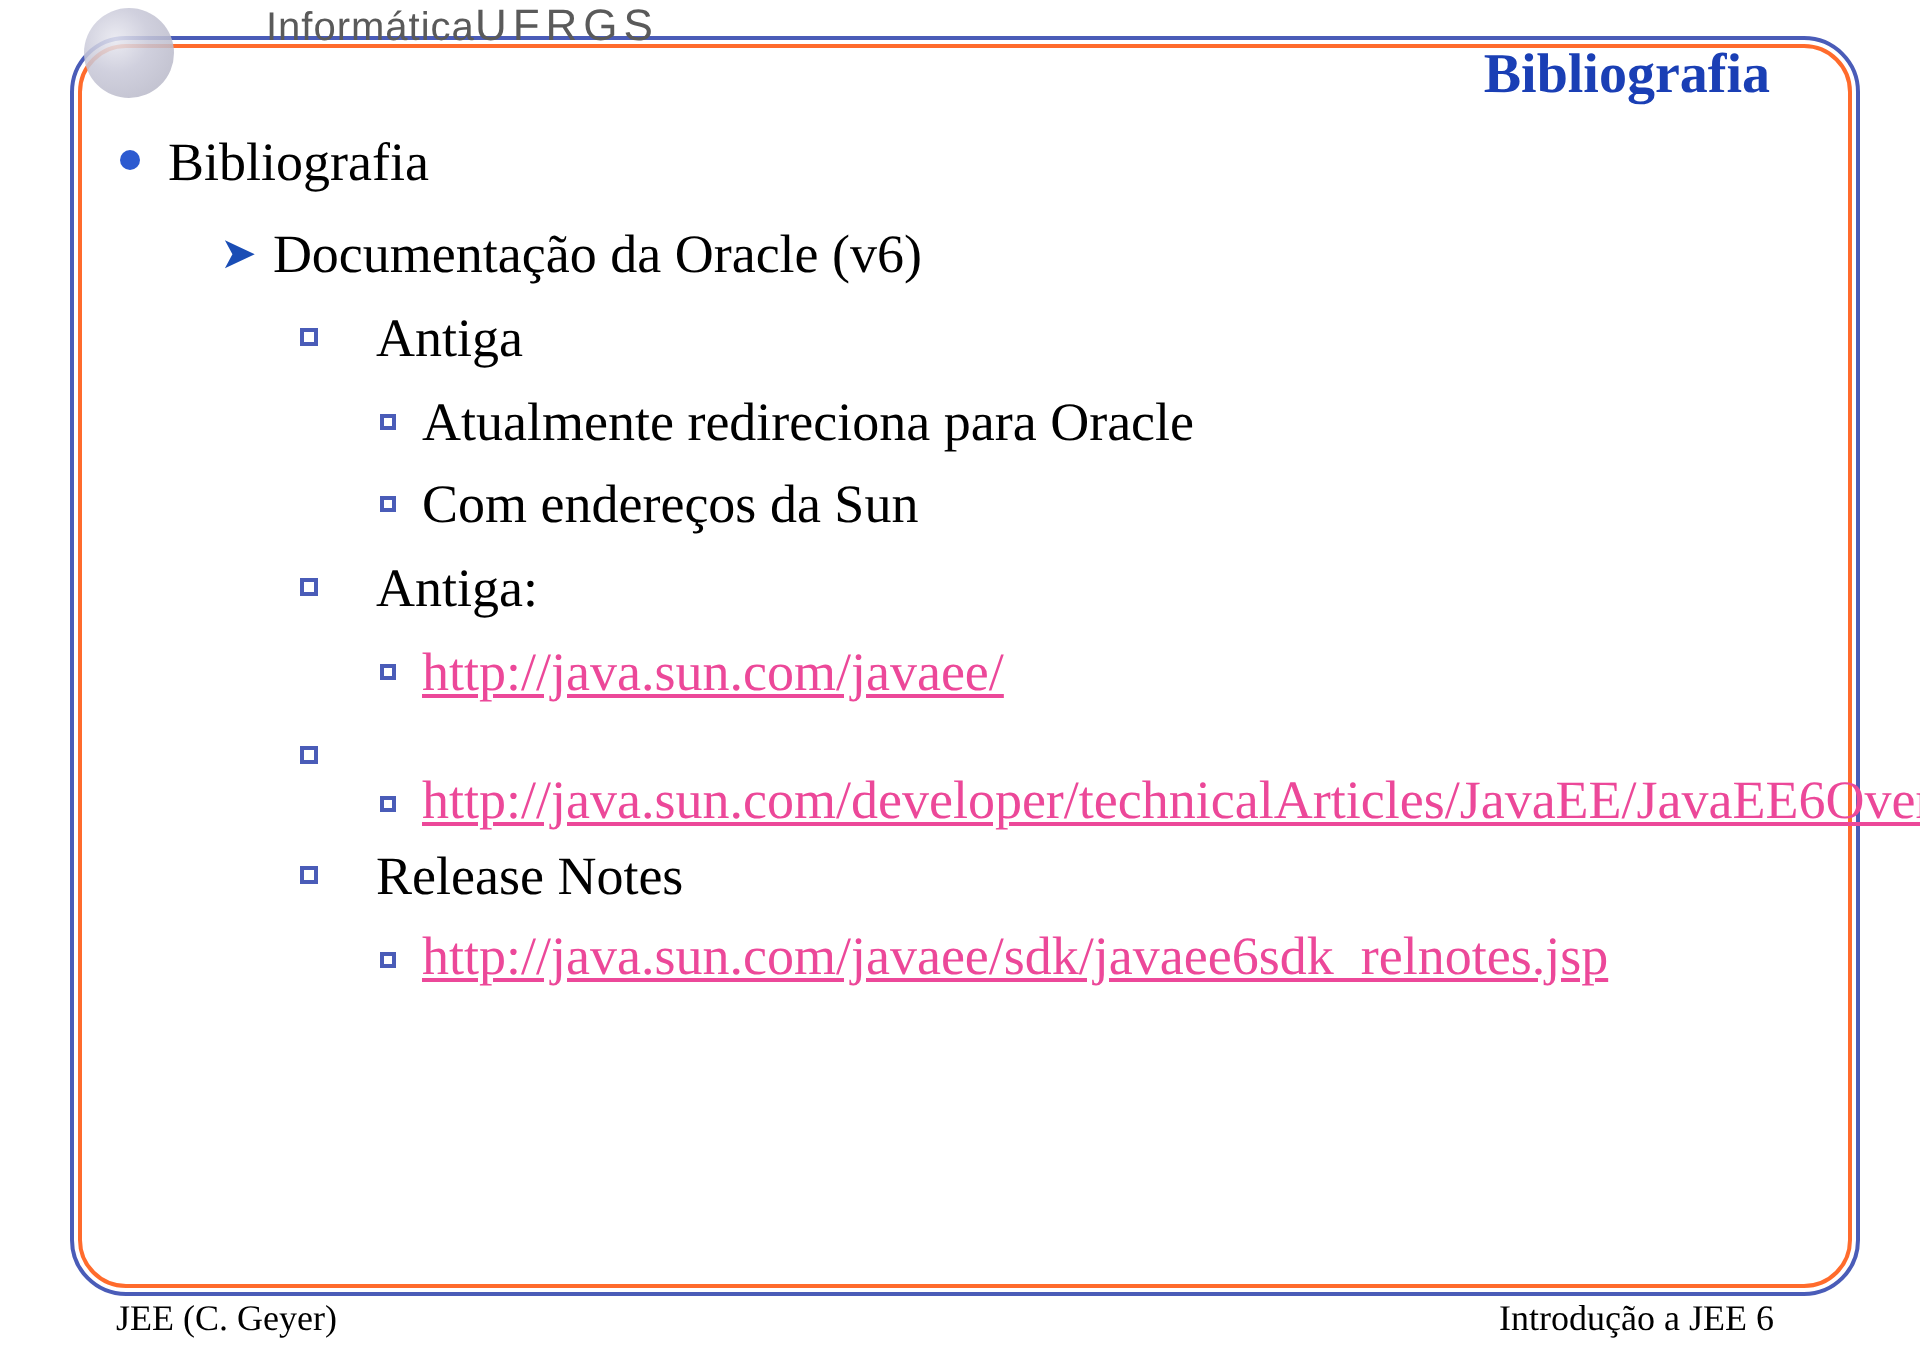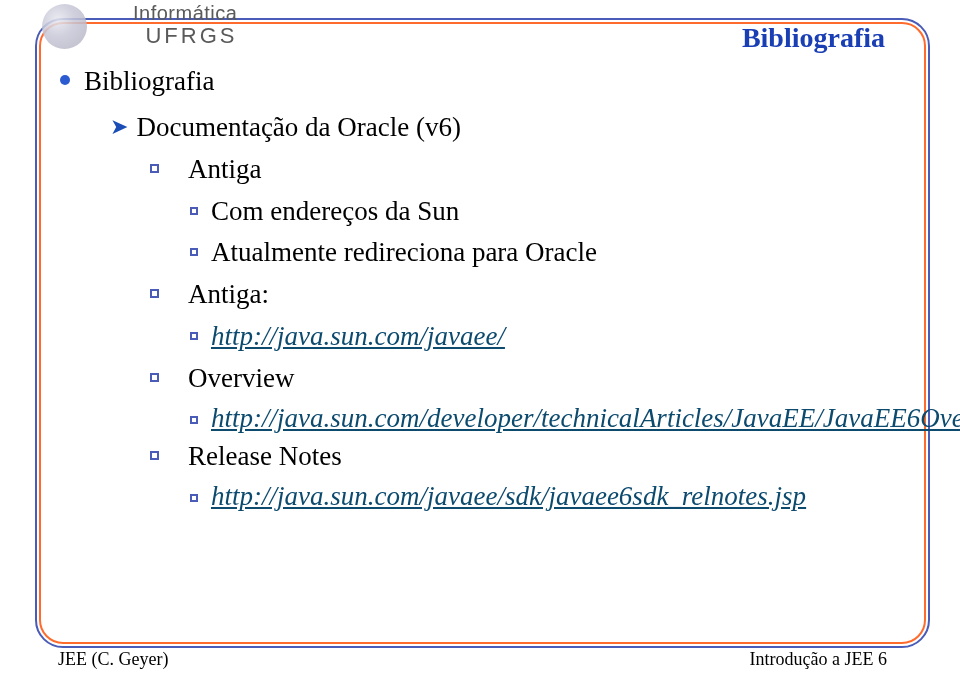--- a/index.html
+++ b/index.html
@@ -49,22 +49,21 @@
     width: 45px;
     height: 45px;
     border-radius: 50%;
     background: radial-gradient(circle at 35% 35%, #e8e8f0 0%, #c8c8d8 40%, #b0b0c0 100%);
     position: relative;
     margin-top: 4px;
     opacity: 0.85;
   }
   .logo-text {
     display: flex;
-    flex-direction: column;
-    align-items: flex-end;
+    align-items: center;
     font-family: Arial, sans-serif;
     color: #5a5a5a;
     margin-left: 40px;
     margin-top: 2px;
   }
   .logo-line1 {
     font-size: 20px;
     letter-spacing: 0.5px;
   }
   .logo-line2 {
@@ -146,23 +145,22 @@
     position: absolute;
     bottom: 8px;
     left: 58px;
     right: 73px;
     display: flex;
     justify-content: space-between;
     font-size: 18px;
     color: #000;
   }
   a.slide-link {
-    color: #0c4a6e;
+    color: #ec4899;
     text-decoration: underline;
-    font-style: italic;
   }
   .link-block { line-height: 1.35; }
 </style>
 </head>
 <body>
 
 <div class="slide-border-outer"></div>
 <div class="slide-border-inner"></div>
 
 <div class="logo-area">
@@ -191,43 +189,42 @@
     <div class="lvl3-wrap">
 
       <div class="bullet-lvl3">
         <span class="square-bullet"></span>
         <span>Antiga</span>
       </div>
 
       <div class="lvl4-wrap">
         <div class="bullet-lvl4">
           <span class="small-square-bullet"></span>
+          <span>Atualmente redireciona para Oracle</span>
+        </div>
+        <div class="bullet-lvl4">
+          <span class="small-square-bullet"></span>
           <span>Com endereços da Sun</span>
         </div>
+      </div>
+
+      <div class="bullet-lvl3">
+        <span class="square-bullet"></span>
+        <span>Antiga:</span>
+      </div>
+
+      <div class="lvl4-wrap">
         <div class="bullet-lvl4">
           <span class="small-square-bullet"></span>
-          <span>Atualmente redireciona para Oracle</span>
-        </div>
-      </div>
-
-      <div class="bullet-lvl3">
-        <span class="square-bullet"></span>
-        <span>Antiga:</span>
-      </div>
-
-      <div class="lvl4-wrap">
-        <div class="bullet-lvl4">
-          <span class="small-square-bullet"></span>
           <a href="#" class="slide-link">http://java.sun.com/javaee/</a>
         </div>
       </div>
 
       <div class="bullet-lvl3">
         <span class="square-bullet"></span>
-        <span>Overview</span>
       </div>
 
       <div class="lvl4-wrap">
         <div class="bullet-lvl4 link-block">
           <span class="small-square-bullet"></span>
           <a href="#" class="slide-link">http://java.sun.com/developer/technicalArticles/JavaEE/JavaEE6Overview.html</a>
         </div>
       </div>
 
       <div class="bullet-lvl3">

